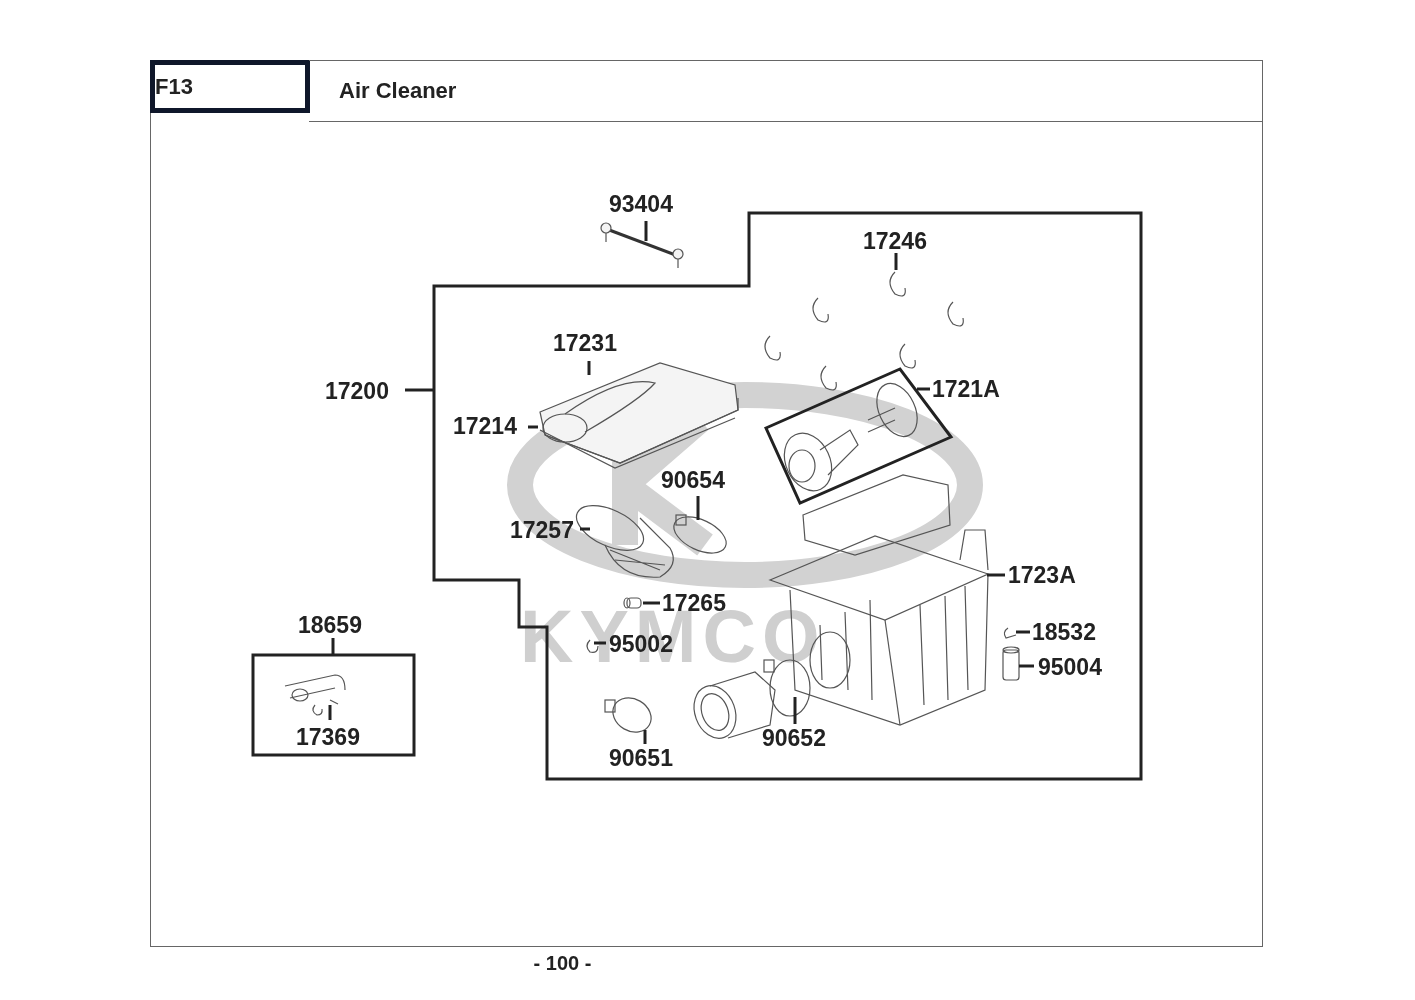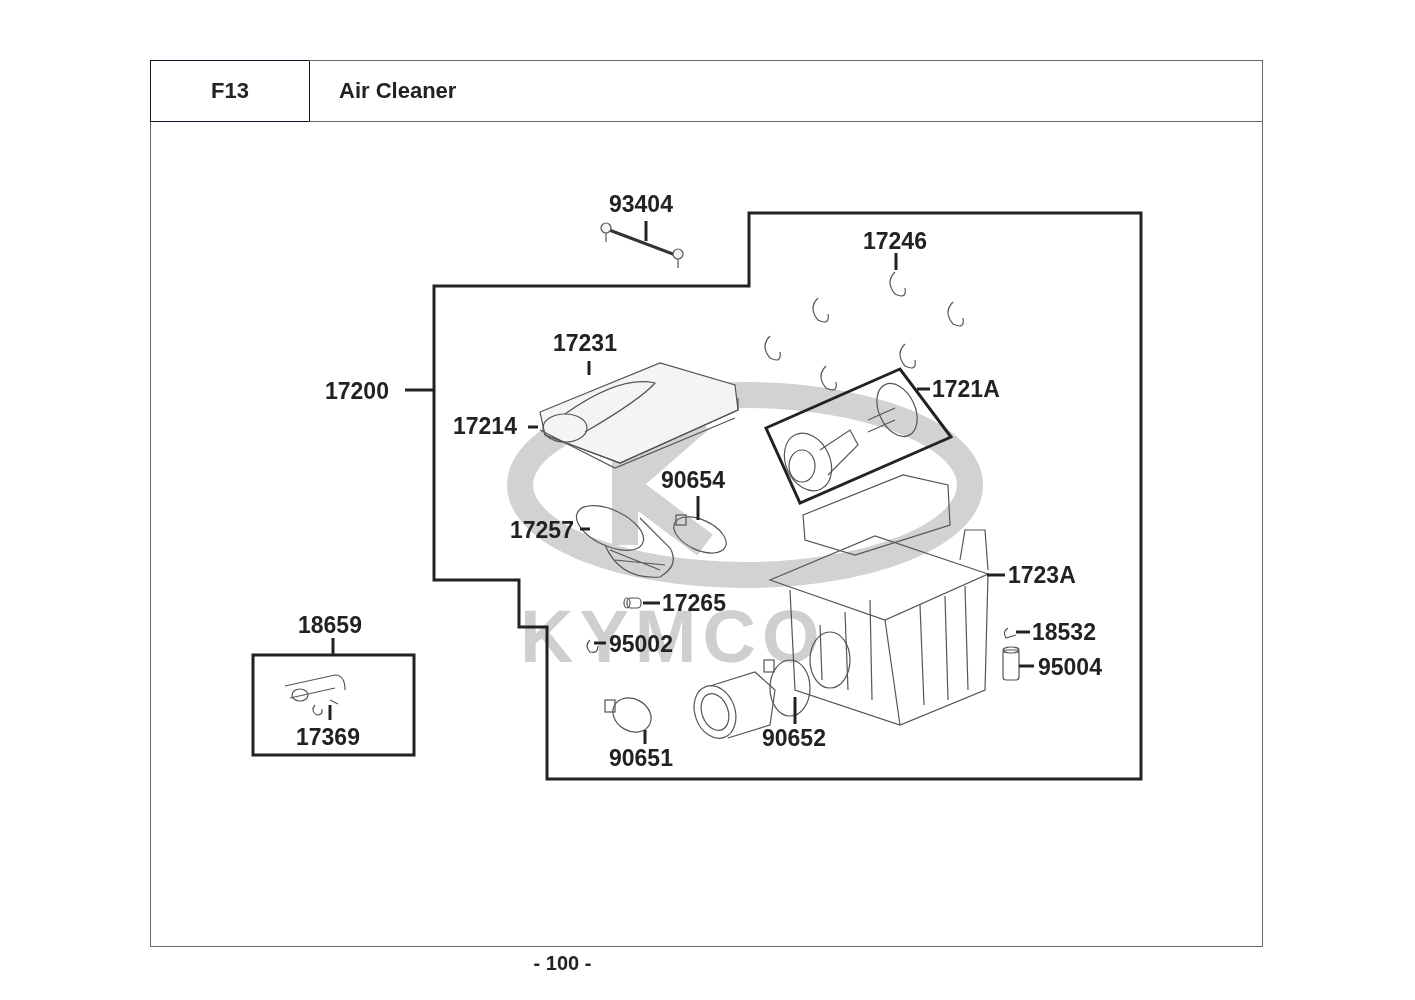--- a/index.html
+++ b/index.html
@@ -1,18 +1,18 @@
 <!DOCTYPE html>
 <html><head>
 <meta charset="utf-8">
 <style>
   html,body{margin:0;padding:0;background:#ffffff;}
   body{width:1415px;height:1000px;position:relative;overflow:hidden;font-family:"Liberation Sans",sans-serif;color:#222;}
   .frame{position:absolute;left:150px;top:60px;width:1113px;height:887px;border:1px solid #666;box-sizing:border-box;}
-  .hdr-code{position:absolute;left:150px;top:60px;width:160px;height:62px;border:1px solid #0f172a;box-sizing:border-box;display:flex;align-items:center;justify-content:center;font-weight:bold;font-size:22px;}
+  .hdr-code{position:absolute;left:150px;top:60px;width:160px;height:53px;border:5px solid #0f172a;box-sizing:border-box;display:flex;align-items:center;justify-content:flex-start;font-weight:bold;font-size:22px;}
   .hdr-title{position:absolute;left:309px;top:60px;width:954px;height:62px;border:1px solid #666;border-left:none;box-sizing:border-box;display:flex;align-items:center;padding-left:30px;font-weight:bold;font-size:22px;}
   .pageno{position:absolute;left:0;width:1125px;top:952px;text-align:center;font-weight:bold;font-size:20px;}
   svg.diagram{position:absolute;left:0;top:0;}
   .lbl{font-family:"Liberation Sans",sans-serif;font-weight:bold;font-size:23px;fill:#222;}
   .wm{font-family:"Liberation Sans",sans-serif;font-weight:bold;font-size:74px;fill:#cfcfcf;letter-spacing:6px;}
   .part{fill:none;stroke:#555;stroke-width:1.2;}
   .partf{fill:#f4f4f4;stroke:#555;stroke-width:1.2;}
   .lead{stroke:#222;stroke-width:3;fill:none;}
   .box{stroke:#222;stroke-width:3;fill:none;}
 </style>

